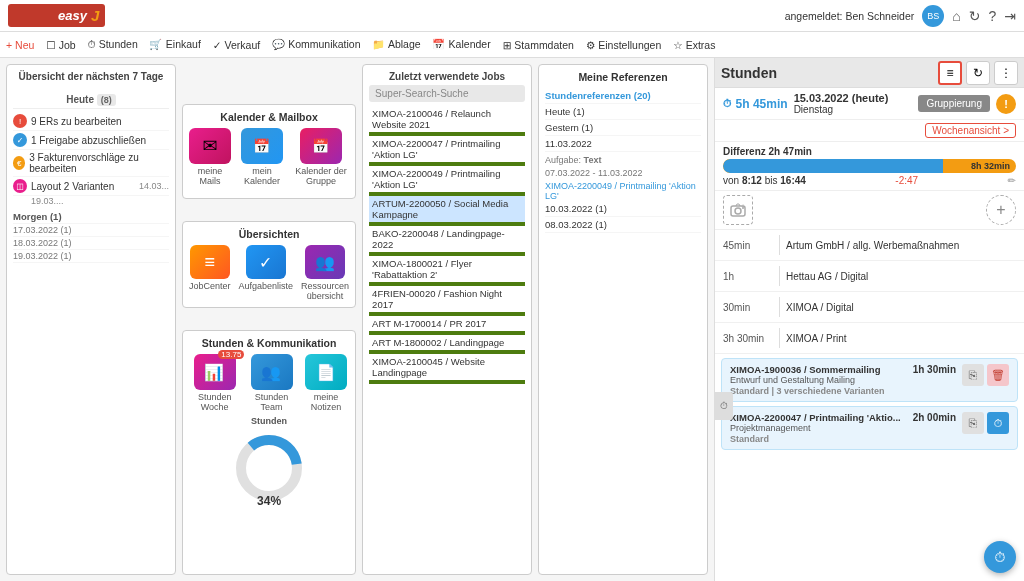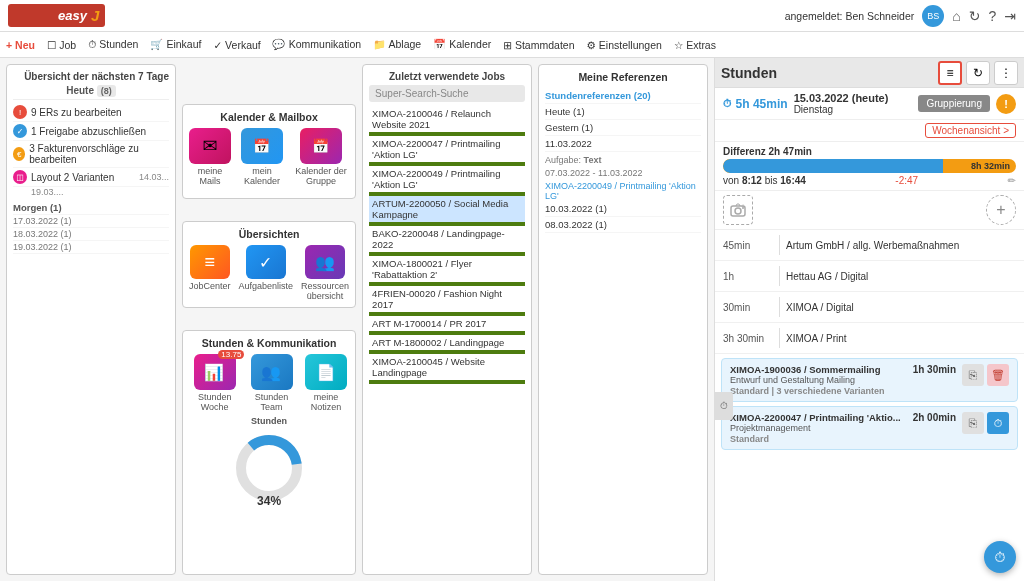--- a/index.html
+++ b/index.html
@@ -16,21 +16,21 @@
     .main-nav { display: flex; align-items: center; background: #fff; border-bottom: 1px solid #ddd; height: 26px; padding: 0 6px; gap: 12px; flex-shrink: 0; }
     .main-nav-item { font-size: 10.5px; color: #333; cursor: pointer; display: flex; align-items: center; gap: 3px; white-space: nowrap; }
 
     .content-area { display: flex; flex: 1; overflow: hidden; }
     .left-panel { flex: 1; background: #f5f5f5; overflow-y: auto; padding: 6px; display: flex; flex-direction: column; gap: 6px; }
     .right-panel { width: 310px; background: #fff; border-left: 1px solid #ddd; display: flex; flex-direction: column; flex-shrink: 0; }
     .card-title { font-size: 10.5px; font-weight: bold; color: #333; margin-bottom: 5px; text-align: center; }
 
     
     .uebersicht-card { background: #fff; border: 1px solid #ccc; border-radius: 4px; padding: 6px; }
-    .uebersicht-title { text-align: right; font-size: 10px; font-weight: bold; color: #444; margin-bottom: 3px; }
+    .uebersicht-title { text-align: center; font-size: 10px; font-weight: bold; color: #444; margin-bottom: 12px; }
     .uebersicht-heute { text-align: center; font-size: 10px; color: #555; font-weight: bold; border-bottom: 1px solid #eee; padding-bottom: 3px; margin-bottom: 3px; }
     .uebersicht-badge { background: #e8e8e8; border-radius: 3px; padding: 1px 4px; font-size: 9px; color: #666; }
     .uebersicht-item { display: flex; align-items: center; gap: 4px; padding: 2px 0; font-size: 10px; color: #333; border-bottom: 1px solid #f5f5f5; }
     .uebersicht-item .icon { width: 14px; height: 14px; border-radius: 50%; display: flex; align-items: center; justify-content: center; font-size: 8px; }
     .icon-red { background: #e74c3c; color: white; }
     .icon-blue { background: #3498db; color: white; }
     .icon-orange { background: #f39c12; color: white; }
     .icon-pink { background: #e91e8c; color: white; }
     .uebersicht-sub { font-size: 9px; color: #888; padding-left: 18px; }
     .morgen-section { margin-top: 4px; }
@@ -148,21 +148,21 @@
     <div style="flex:1"></div>
     <span style="font-size:10.5px;color:#333;">angemeldet: Ben Schneider</span>
     <div class="user-avatar">BS</div>
     <span style="font-size:14px;cursor:pointer;color:#555;">⌂</span>
     <span style="font-size:14px;cursor:pointer;color:#555;">↻</span>
     <span style="font-size:14px;cursor:pointer;color:#555;">?</span>
     <span style="font-size:14px;cursor:pointer;color:#555;">⇥</span>
   </div>
 
   <div class="main-nav">
-    <span class="main-nav-item" style="color:#e74c3c;font-weight:bold;">+ Neu</span>
+    <span class="main-nav-item" style="color:#e74c3c;font-weight:normal;">+ Neu</span>
     <span class="main-nav-item">☐ Job</span>
     <span class="main-nav-item">⏱ Stunden</span>
     <span class="main-nav-item">🛒 Einkauf</span>
     <span class="main-nav-item">✓ Verkauf</span>
     <span class="main-nav-item">💬 Kommunikation</span>
     <span class="main-nav-item">📁 Ablage</span>
     <span class="main-nav-item">📅 Kalender</span>
     <span class="main-nav-item">⊞ Stammdaten</span>
     <span class="main-nav-item">⚙ Einstellungen</span>
     <span class="main-nav-item">☆ Extras</span>

